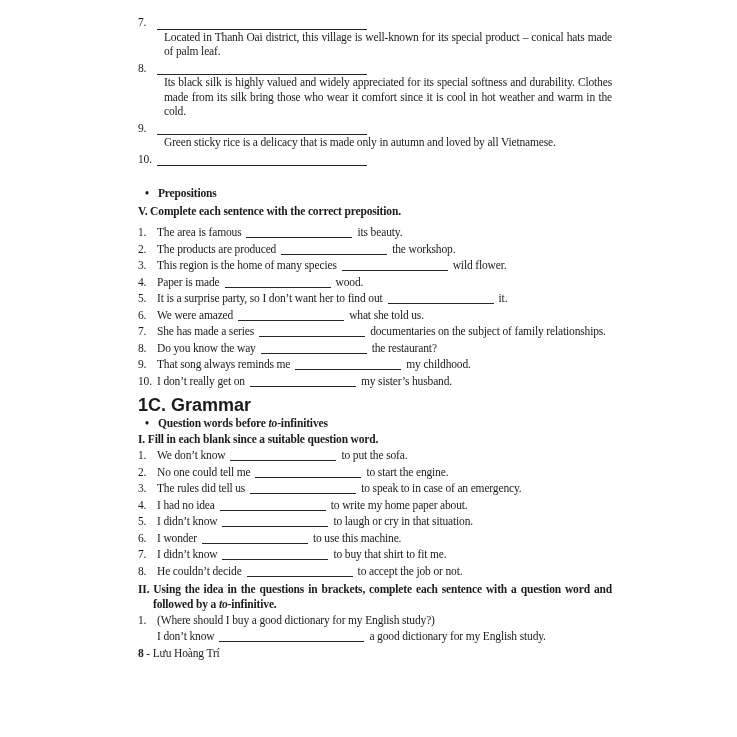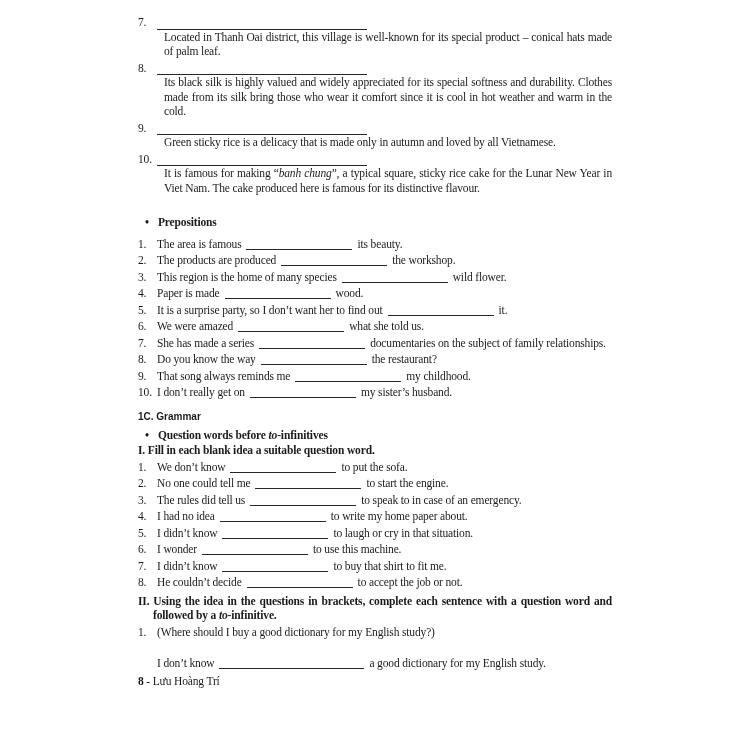--- a/index.html
+++ b/index.html
@@ -23,27 +23,27 @@
   .blank-wide{width:145px;}
   
   .bullet-head{display:flex;font-weight:bold;padding-left:7px;margin-top:3px;}
   .bullet-head .bullet{flex:0 0 13px;}
   .sec-gap{margin-top:20px;}
   .instr{font-weight:bold;margin:3px 0 0 0;}
   .instr-i{margin-top:1px;}
   .instr-hang{margin-top:4px;padding-left:15px;text-indent:-15px;text-align:justify;}
   .sans-head{
     font-family:"Liberation Sans","DejaVu Sans",sans-serif;
-    font-weight:bold;font-size:10px;line-height:16px;
+    font-weight:bold;font-size:18px;line-height:16px;
     margin-top:9px;letter-spacing:0;
   }
   .items-v{margin-top:7px;}
   .items-i{margin-top:2px;}
   .items-ii{margin-top:2px;}
-  .ex2-row2{margin-top:17px;}
+  .ex2-row2{margin-top:1px;}
   i{font-style:italic;}
   .footer{margin-top:3px;}
   .footer .pgnum{font-weight:bold;}
 </style>
 </head>
 <body>
 
 <div class="page">
 
   <section>
@@ -70,30 +70,30 @@
           <span class="answer-line"></span>
         </div>
       <div class="v-desc"><span>Green sticky rice is a delicacy that is made only in autumn and loved by all Vietnamese.</span><i></i><span></span></div>
     </div>
 
     <div class="v-item">
       <div class="v-head">
           <span class="num">10.</span>
           <span class="answer-line"></span>
         </div>
-      <div class="v-desc"><span>It is famous for making “</span><i>banh chung</i><span>”, a typical square, sticky rice cake for the Lunar New Year in Viet Nam. The cake produced here is famous for its distinctive flavour.</span></div>
     </div>
 
   </section>
 
   <section>
     <div class="bullet-head sec-gap">
         <span class="bullet">•</span>
         <span>Prepositions</span>
       </div>
+    <p class="instr">V. Complete each sentence with the correct preposition.</p>
 
     <div class="items-v">
       <div class="num-item">
           <span class="num">1.</span>
           <span class="body"><span>The area is famous</span><span class="blank"></span><span>its beauty.</span></span>
         </div>
       <div class="num-item">
           <span class="num">2.</span>
           <span class="body"><span>The products are produced</span><span class="blank"></span><span>the workshop.</span></span>
         </div>
@@ -133,21 +133,21 @@
   </section>
 
   <section>
     <div class="sans-head">1C. Grammar</div>
 
     <div class="bullet-head">
         <span class="bullet">•</span>
         <span><span>Question words before </span><i>to</i><span>-infinitives</span></span>
       </div>
 
-    <p class="instr instr-i">I. Fill in each blank idea a suitable question word.</p>
+    <p class="instr instr-i">I. Fill in each blank since a suitable question word.</p>
 
     <div class="items-i">
       <div class="num-item">
           <span class="num">1.</span>
           <span class="body"><span>We don’t know</span><span class="blank"></span><span>to put the sofa.</span></span>
         </div>
       <div class="num-item">
           <span class="num">2.</span>
           <span class="body"><span>No one could tell me</span><span class="blank"></span><span>to start the engine.</span></span>
         </div>

